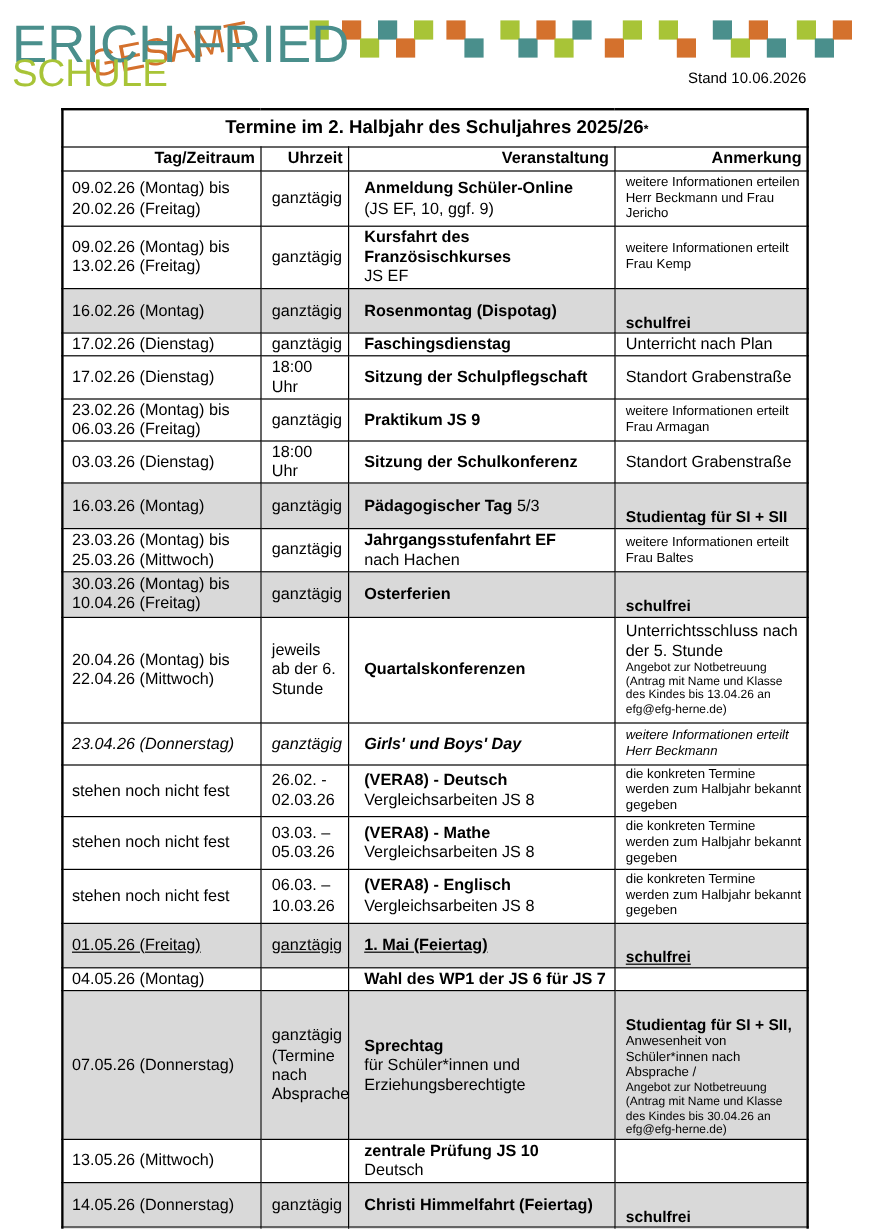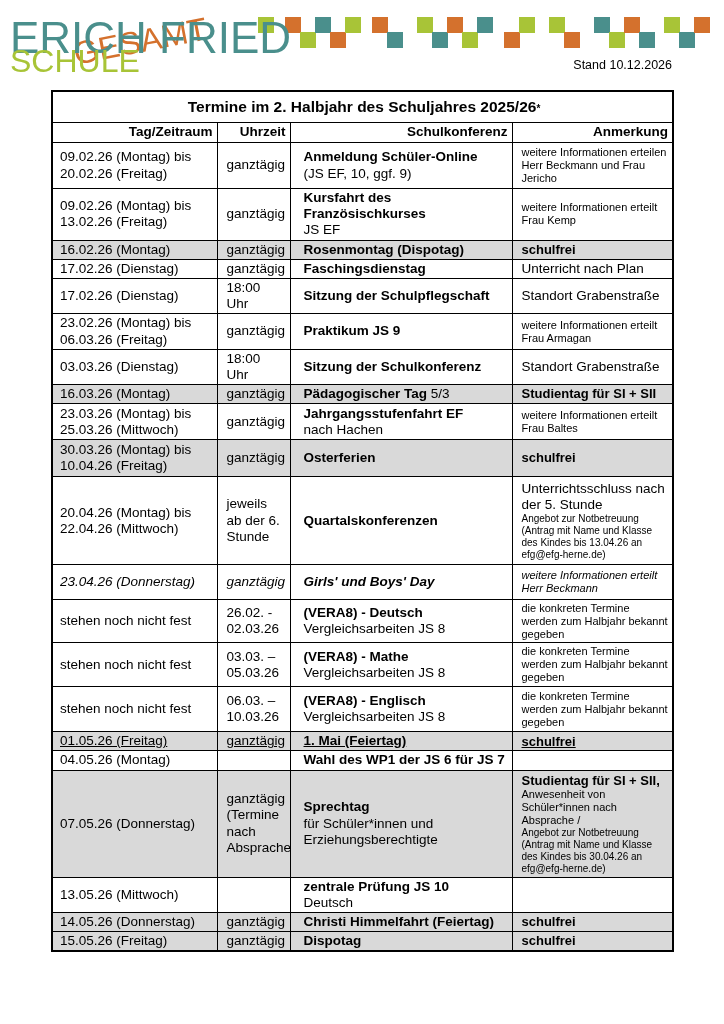--- a/index.html
+++ b/index.html
@@ -26,21 +26,21 @@
   .head-row th{text-align:right;font-weight:bold;height:17px;}
   tr.shaded{background:var(--shade);}
   td.uhr{padding-left:9px;}
   td.ver{padding-left:13px;}
   td.anm{padding-left:9px;}
   .v-title{font-weight:bold;}
   .v-suffix{font-weight:normal;}
   .v-sub{font-weight:normal;}
   .anm-p{margin:0;}
   .anm-p.normal{font-size:13.5px;}
-  .anm-p.bold{font-size:13px;font-weight:bold;}
+  .anm-p.bold{font-size:13px;font-weight:bold;margin-top:19px;}
   .anm-p.small{font-size:11px;line-height:1.18;}
   .anm-p.tiny{font-size:10px;line-height:1.18;}
 </style>
 </head>
 <body>
 
 <div class="page">
 
   <div class="logo">
     <div class="logo-overlay">GESAMT</div>
@@ -68,37 +68,37 @@
       <div class="sq" style="left: 564px; top: 32px; background: rgb(212, 113, 45);"></div>
       <div class="sq" style="left: 594px; top: 17px; background: rgb(74, 143, 140);"></div>
       <div class="sq" style="left: 609px; top: 32px; background: rgb(168, 196, 55);"></div>
       <div class="sq" style="left: 624px; top: 17px; background: rgb(212, 113, 45);"></div>
       <div class="sq" style="left: 639px; top: 32px; background: rgb(74, 143, 140);"></div>
       <div class="sq" style="left: 664px; top: 17px; background: rgb(168, 196, 55);"></div>
       <div class="sq" style="left: 679px; top: 32px; background: rgb(74, 143, 140);"></div>
       <div class="sq" style="left: 694px; top: 17px; background: rgb(212, 113, 45);"></div>
     </div>
 
-  <div class="stand">Stand 10.12.2026</div>
+  <div class="stand">Stand 10.06.2026</div>
 
   <table class="sched">
     <colgroup>
       <col style="width:165px">
         <col style="width:73px">
         <col style="width:222px">
         <col style="width:161px">
     </colgroup>
     <thead>
       <tr class="title-row">
         <td colspan="4"><span>Termine im 2. Halbjahr des Schuljahres 2025/26</span><span class="title-note">*</span></td>
       </tr>
       <tr class="head-row">
         <th>Tag/Zeitraum</th>
         <th>Uhrzeit</th>
-        <th>Schulkonferenz</th>
+        <th>Veranstaltung</th>
         <th>Anmerkung</th>
       </tr>
     </thead>
     <tbody id="rows">
         <tr style="height: 46px;">
           <td class="tag">09.02.26 (Montag) bis 20.02.26 (Freitag)</td>
           <td class="uhr">ganztägig</td>
           <td class="ver"><span class="v-title">Anmeldung Schüler-Online</span><div class="v-sub">(JS EF, 10, ggf. 9)</div></td>
           <td class="anm">
             <div class="anm-p small">weitere Informationen erteilen Herr Beckmann und Frau Jericho</div>

